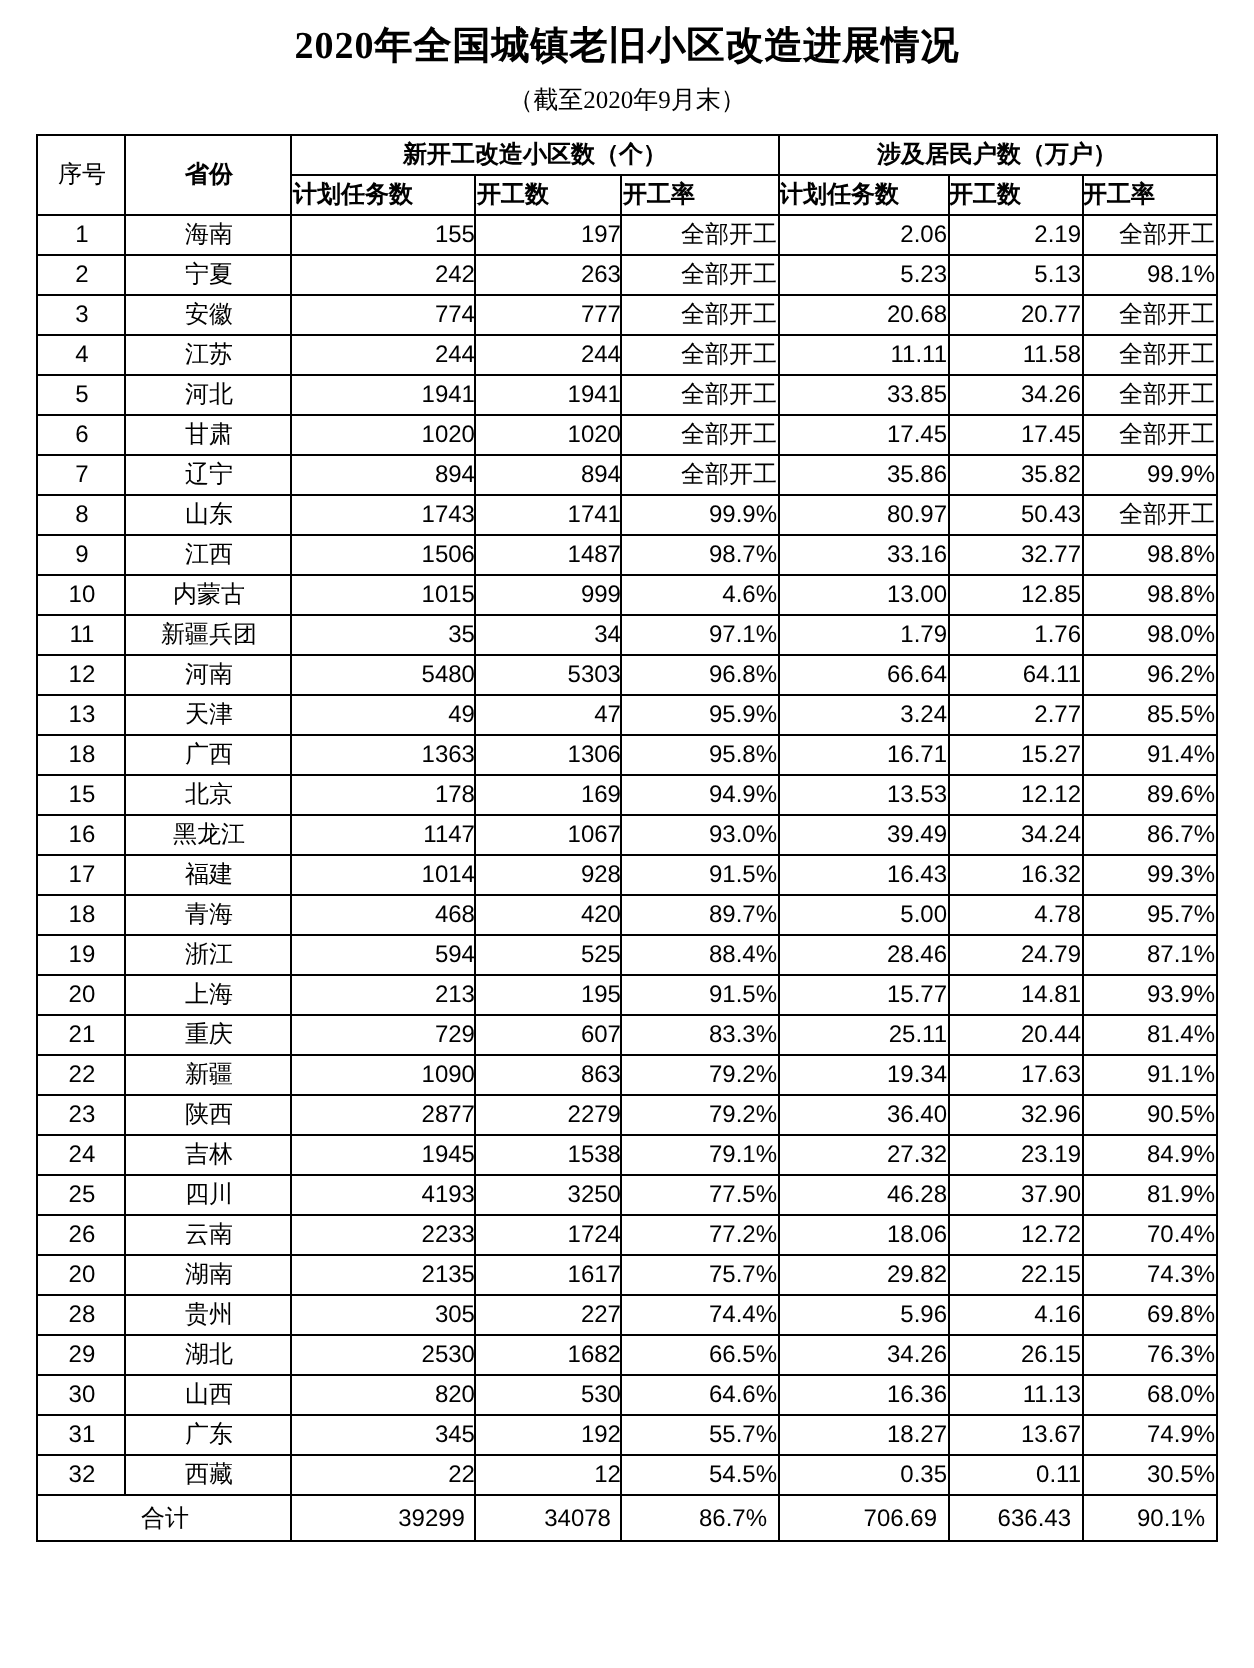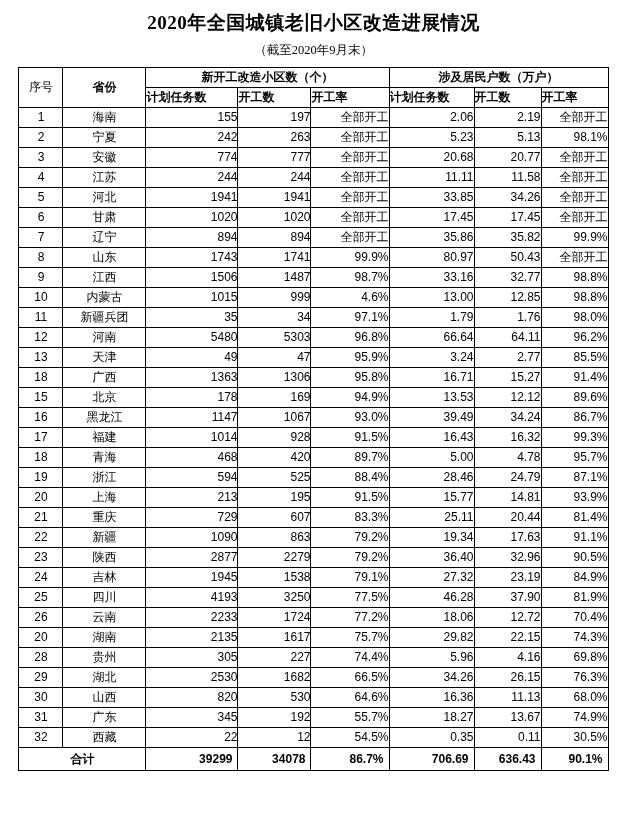--- a/index.html
+++ b/index.html
@@ -81,21 +81,21 @@
   }
   td.rate {
     text-align: right;
     padding-right: 5px;
   }
   td.rate.full {
     text-align: right;
     padding-right: 0;
   }
   tr.total td {
-    font-weight: bold;
+    font-weight: normal;
     height: 22px;
     line-height: 22px;
   }
   tr.total td.num, tr.total td.rate {
     text-align: right;
     padding-right: 5px;
   }
   .colgroup-sn { width: 44px; }
   .colgroup-prov { width: 83px; }
   .colgroup-plan { width: 92px; }

